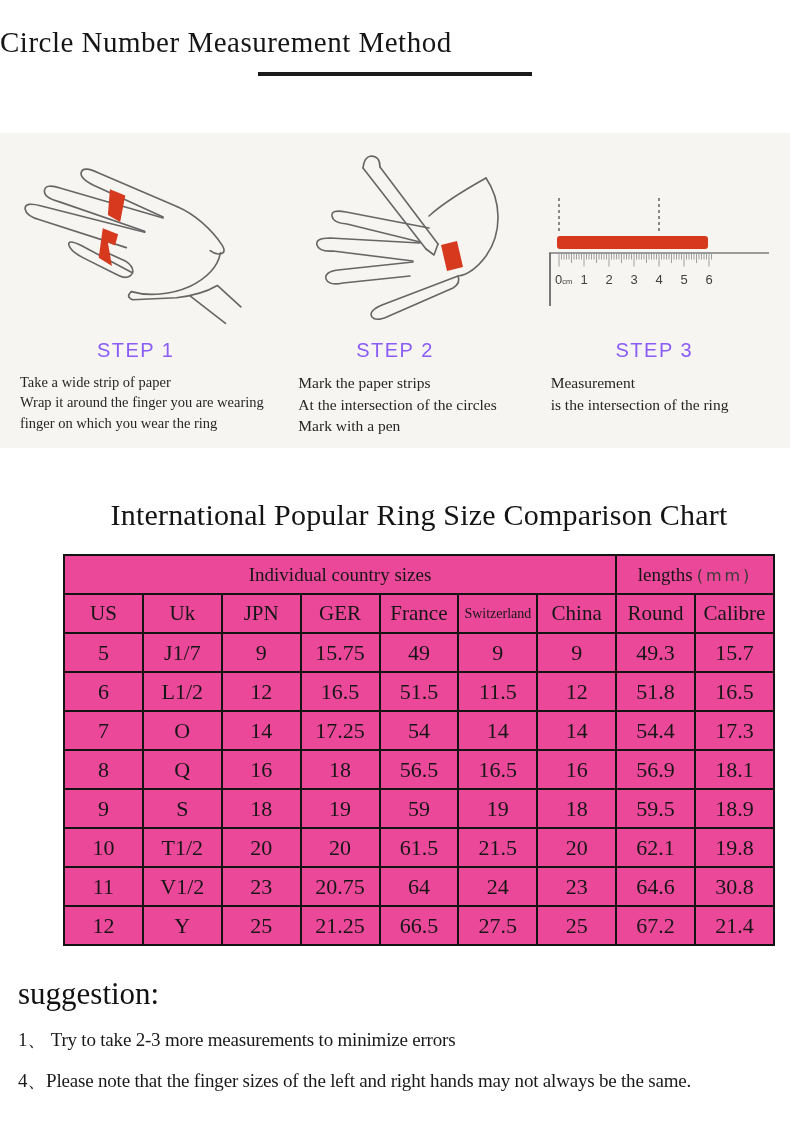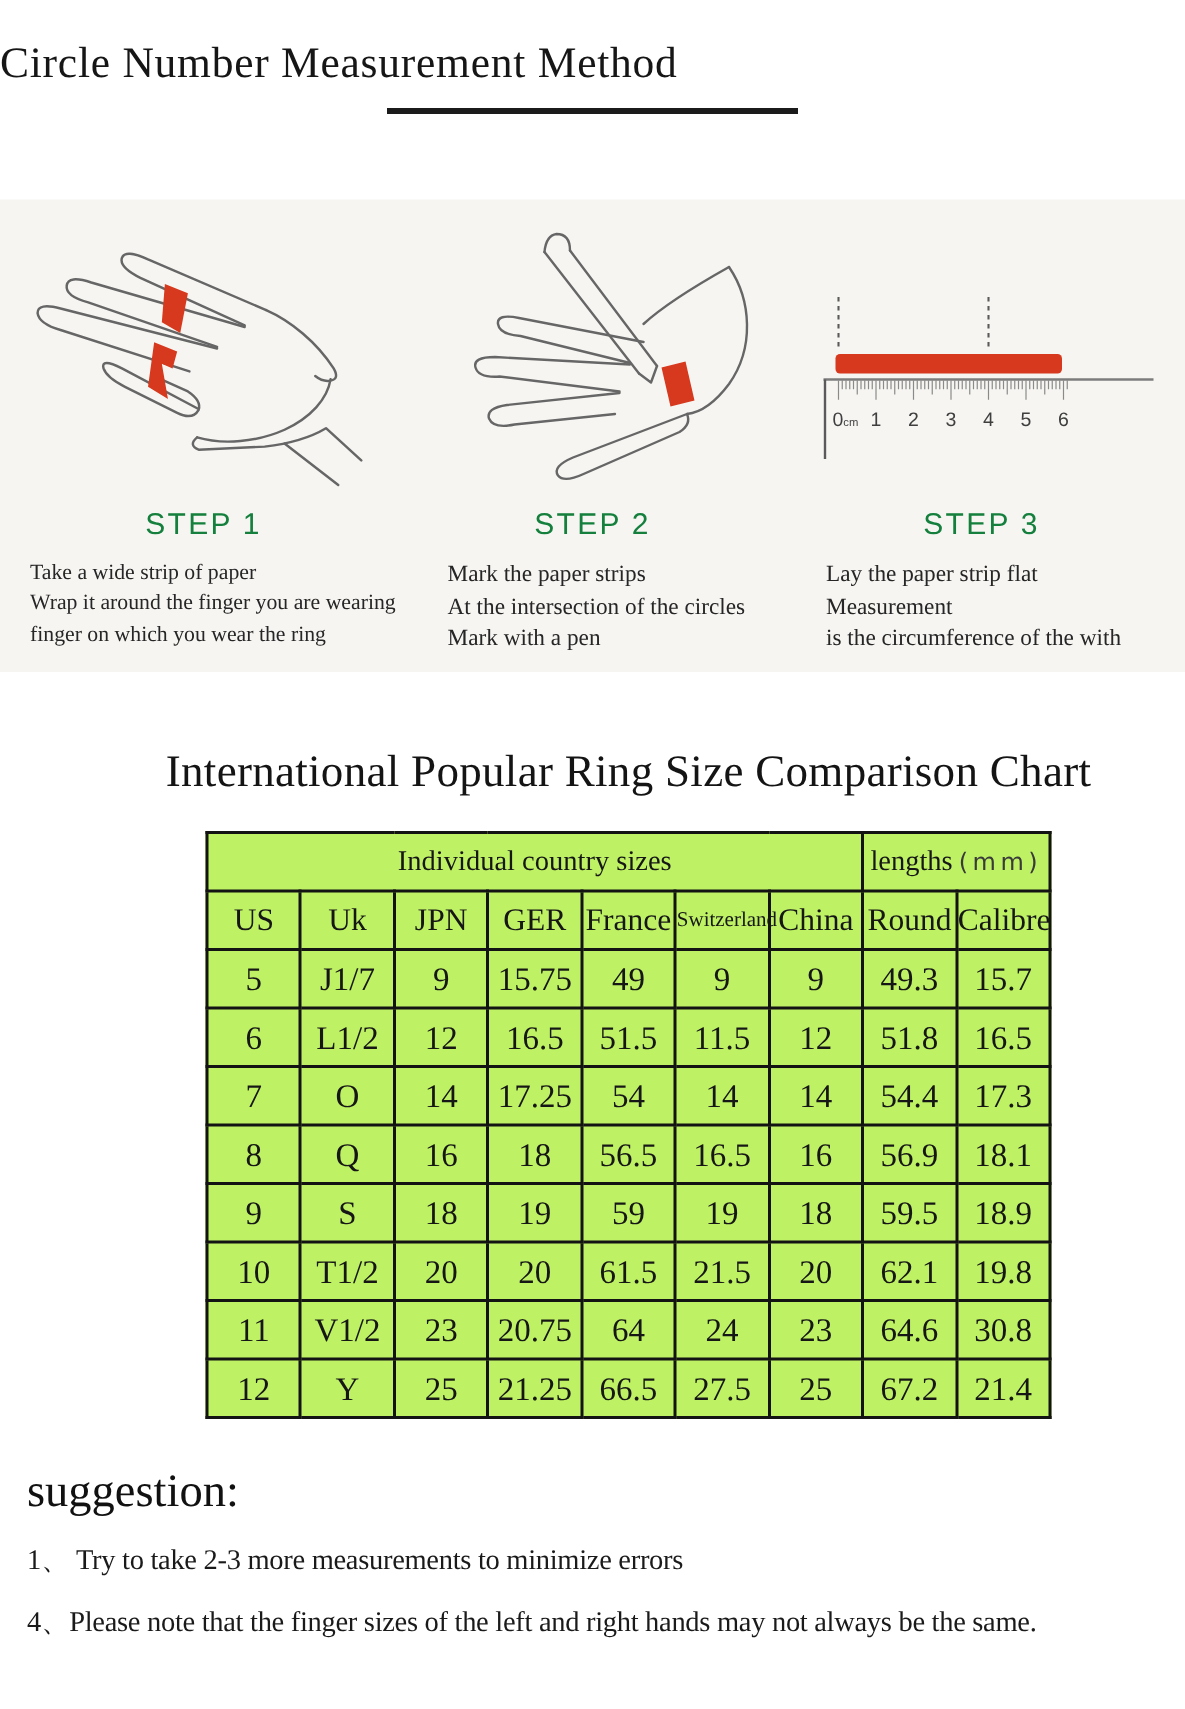--- a/index.html
+++ b/index.html
@@ -20,37 +20,37 @@
   
   .steps{
     margin-top:57px;background:#f6f5f2;
     display:flex;align-items:flex-start;
     padding:12px 6px 20px;box-sizing:border-box;height:315px;
   }
   .step{flex:1;min-width:0;}
   .illus{height:192px;display:flex;align-items:center;justify-content:center;}
   .step-label{
     text-align:center;font-family:"Liberation Sans", sans-serif;
-    font-size:20px;letter-spacing:1.5px;color:#15803d;margin-top:2px;
+    font-size:20px;letter-spacing:1.5px;color:#8b5cf6;margin-top:2px;
   }
   .step-lines{margin-top:10px;font-size:15.5px;line-height:1.4;color:#262626;}
   .step-lines p{margin:0;}
   .lines-1{padding-left:14px;font-size:14.5px;}
   .lines-2{padding-left:33px;}
   .lines-3{padding-left:26px;}
 
   
   .chart{margin-top:50px;margin-left:48px;}
   h2.chart-title{
     margin:0 0 22px;text-align:center;font-size:30px;font-weight:normal;
     letter-spacing:.2px;color:#141414;
   }
   table.ring{
-    width:564px;margin:0 auto;border-collapse:collapse;table-layout:fixed;
-    background:#bef264;
+    width:712px;margin:0 auto;border-collapse:collapse;table-layout:fixed;
+    background:#ec4899;
   }
   table.ring th, table.ring td{
     border:2px solid #131313;text-align:center;font-weight:normal;
     height:37px;padding:0;color:#161616;
   }
   tr.group-row th{font-size:19px;height:37px;}
   th.lengths-cell{text-align:left;padding-left:8px;}
   th.lengths-cell .mm{
     font-family:"DejaVu Sans", sans-serif;font-size:16px;letter-spacing:3px;
     color:#3a3a3a;margin-left:4px;
@@ -213,23 +213,22 @@
               <text x="80" y="138" text-anchor="middle">2</text>
               <text x="105" y="138" text-anchor="middle">3</text>
               <text x="130" y="138" text-anchor="middle">4</text>
               <text x="155" y="138" text-anchor="middle">5</text>
               <text x="180" y="138" text-anchor="middle">6</text>
             </g>
         </svg>
       </div>
       <div class="step-label">STEP 3</div>
       <div class="step-lines lines-3">
-        <p>Lay the paper strip flat</p>
         <p>Measurement</p>
-        <p>is the circumference of the with</p>
+        <p>is the intersection of the ring</p>
       </div>
     </div>
 
   </section>
 
   <section class="chart">
     <h2 class="chart-title">International Popular Ring Size Comparison Chart</h2>
     <table class="ring">
       <thead>
         <tr class="group-row">

